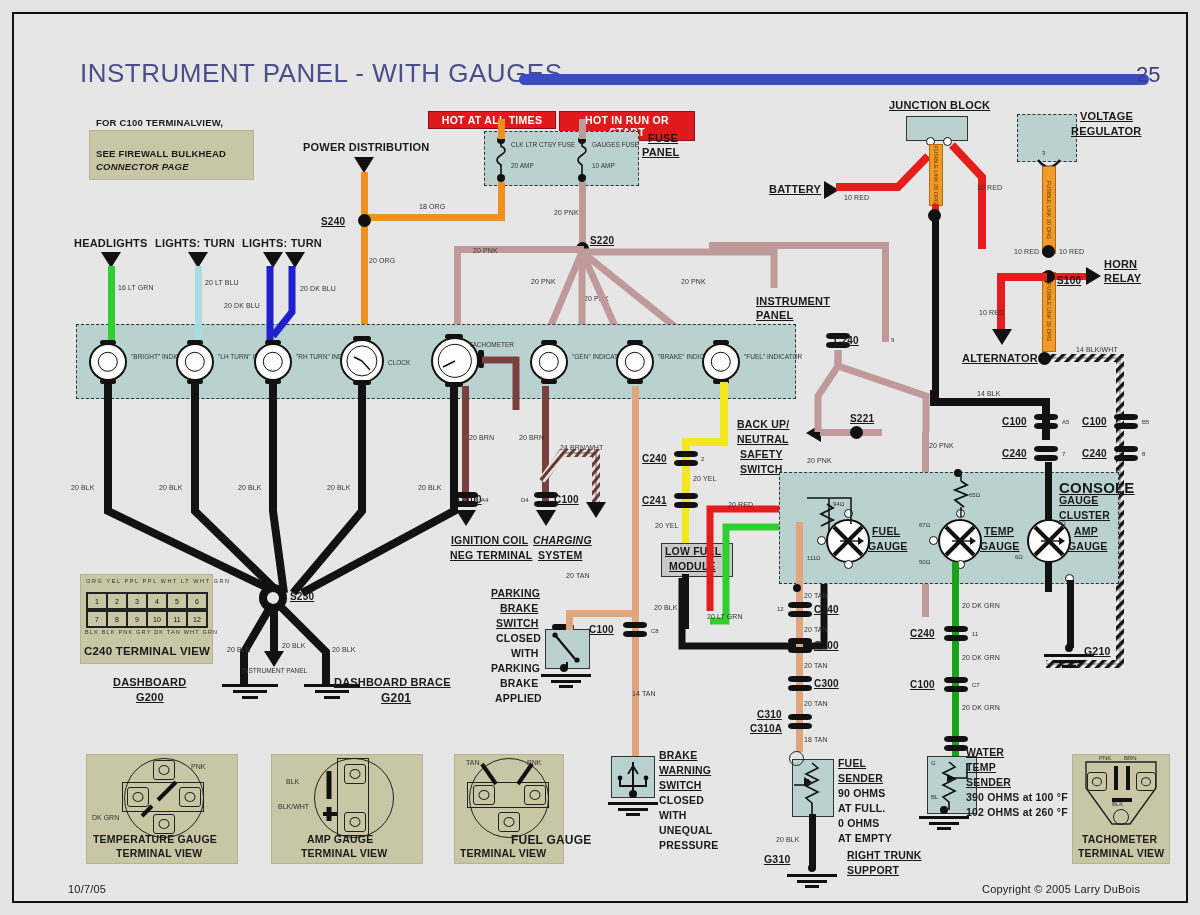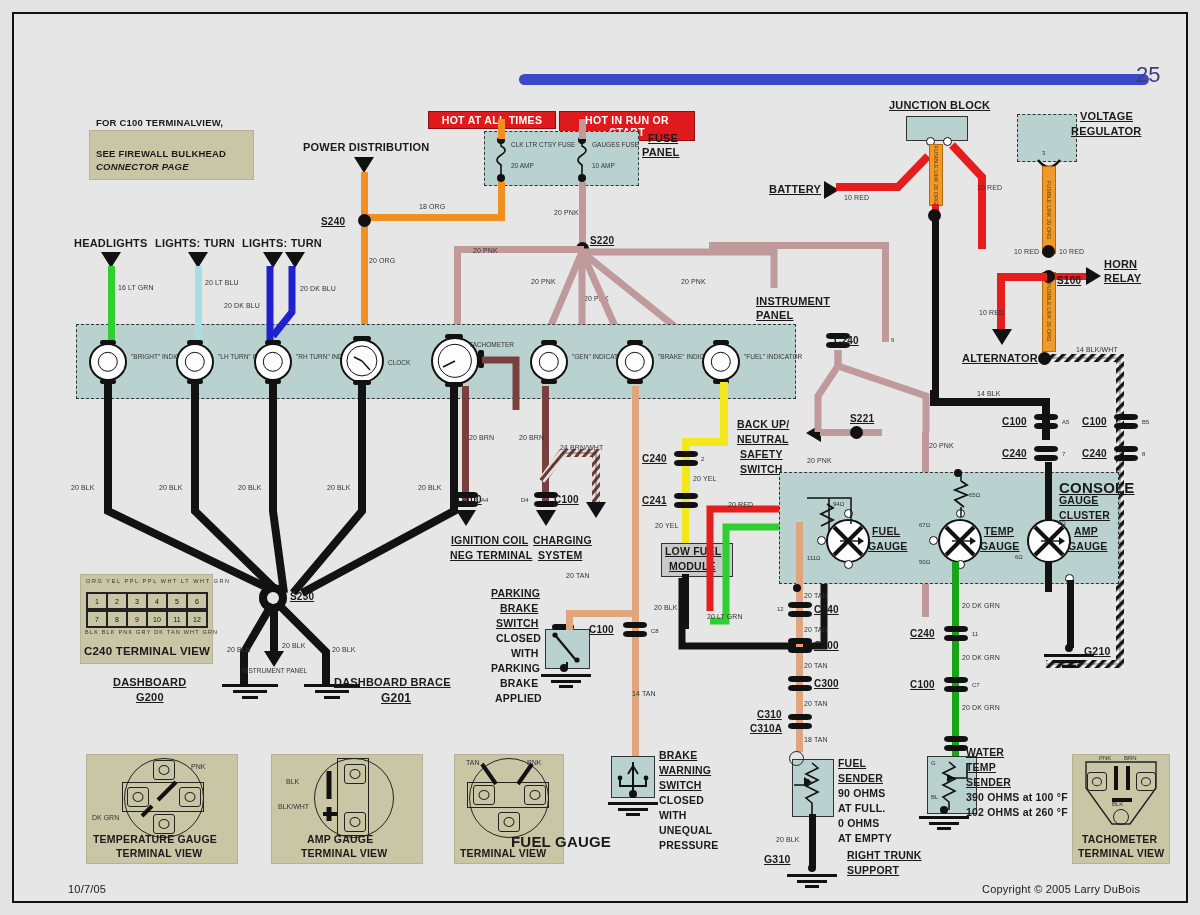--- a/index.html
+++ b/index.html
@@ -64,20 +64,21 @@
       width:45%;height:45%;border:1.3px solid #222;border-radius:50%;}
   .circ{position:absolute;border:1.3px solid #222;border-radius:50%;}
   svg{overflow:visible;}
 </style>
 </head>
 <body>
 
 <div id="page">
  <div id="sheet">
 
+  <div class="title" style="left:66px;top:44px;">INSTRUMENT PANEL -  WITH GAUGES</div>
   <div class="titlebar" style="left:505px;top:60px;width:630px;"></div>
   <div class="pageno" style="left:1122px;top:48px;">25</div>
 
   <div class="tanbox" style="left:75px;top:116px;width:165px;height:50px;"></div>
   <div class="lbl b" style="left:82px;top:104px;font-size:9.5px;">FOR C100 TERMINALVIEW,</div>
   <div class="lbl b" style="left:82px;top:135px;font-size:9.5px;">SEE FIREWALL BULKHEAD</div>
   <div class="lbl b" style="left:82px;top:148px;font-size:9.5px;font-style:italic;">CONNECTOR PAGE</div>
 
   <div class="redbanner" style="left:414px;top:97px;width:128px;">HOT AT ALL TIMES</div>
   <div class="redbanner" style="left:545px;top:97px;width:136px;">HOT IN RUN OR START</div>
@@ -321,21 +322,21 @@
   <div class="arrowD" style="left:442px;top:496px;"></div>
   <div class="lbl u b" style="left:437px;top:521px;font-size:10.5px;">IGNITION COIL</div>
   <div class="lbl u b" style="left:436px;top:536px;font-size:10.5px;">NEG TERMINAL</div>
 
   <div class="w v brn" style="left:528px;top:372px;height:120px;"></div>
   <div class="wire-lbl" style="left:505px;top:420px;">20 BRN</div>
   <div class="conn" style="left:520px;top:478px;"></div>
   <div class="tiny" style="left:507px;top:483px;font-size:6px;">D4</div>
   <div class="lbl u b" style="left:540px;top:481px;font-size:10px;">C100</div>
   <div class="arrowD" style="left:522px;top:496px;"></div>
-  <div class="lbl u b" style="left:519px;top:521px;font-size:10.5px;">CHARGING</div>
+  <div class="lbl u b" style="left:519px;top:521px;font-size:10.5px;font-style:italic;">CHARGING</div>
   <div class="lbl u b" style="left:524px;top:536px;font-size:10.5px;">SYSTEM</div>
 
   <svg class="abs" style="left:520px;top:425px;" width="110" height="80">
     <defs>
       <pattern id="bw" width="6" height="6" patternTransform="rotate(40)" patternUnits="userSpaceOnUse">
         <rect width="6" height="6" fill="#e8e0d8"></rect>
             <rect width="3" height="6" fill="#6b3b3b"></rect>
       </pattern>
     </defs>
     <path d="M8 42 L28 14 L62 14 L62 70" stroke="url(#bw)" stroke-width="8" fill="none"></path>
@@ -717,21 +718,21 @@
   <div class="abs" style="left:453px;top:768px;width:82px;height:26px;border:1.4px solid #222;box-sizing:border-box;"></div>
   <div class="hexnut" style="left:459px;top:771px;width:20px;height:18px;"></div>
   <div class="hexnut" style="left:510px;top:771px;width:20px;height:18px;"></div>
   <div class="hexnut" style="left:484px;top:798px;width:20px;height:18px;"></div>
   <svg class="abs" style="left:460px;top:748px;" width="70" height="32">
     <line x1="8" y1="2" x2="22" y2="22" stroke="#111" stroke-width="4"></line>
     <line x1="58" y1="2" x2="44" y2="22" stroke="#111" stroke-width="4"></line>
   </svg>
   <div class="tiny" style="left:452px;top:745px;font-size:7px;">TAN</div>
   <div class="tiny" style="left:513px;top:745px;font-size:7px;">PNK</div>
-  <div class="lbl b" style="left:453px;top:820px;font-size:15px;padding-left:44px;">FUEL GAUGE</div>
+  <div class="lbl b" style="left:453px;top:820px;font-size:12px;padding-left:44px;">FUEL GAUGE</div>
   <div class="lbl b" style="left:446px;top:834px;font-size:10.5px;">TERMINAL VIEW</div>
 
   <div class="tanbox" style="left:1058px;top:740px;width:98px;height:110px;"></div>
   <svg class="abs" style="left:1064px;top:744px;" width="86" height="72">
     <path d="M8 4 L78 4 L78 30 L52 66 L34 66 L8 30 Z" stroke="#222" stroke-width="1.4" fill="none"></path>
   </svg>
   <div class="hexnut" style="left:1073px;top:758px;width:18px;height:17px;"></div>
   <div class="hexnut" style="left:1122px;top:758px;width:18px;height:17px;"></div>
   <div class="circ" style="left:1099px;top:795px;width:14px;height:14px;"></div>
   <svg class="abs" style="left:1095px;top:748px;" width="30" height="48">

